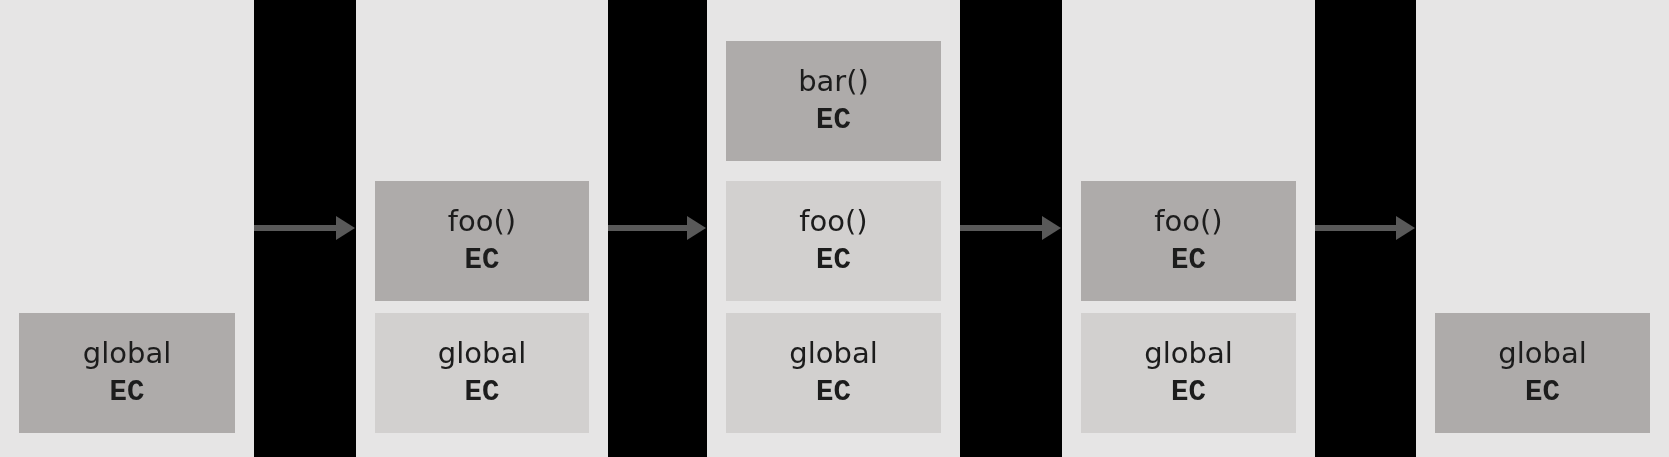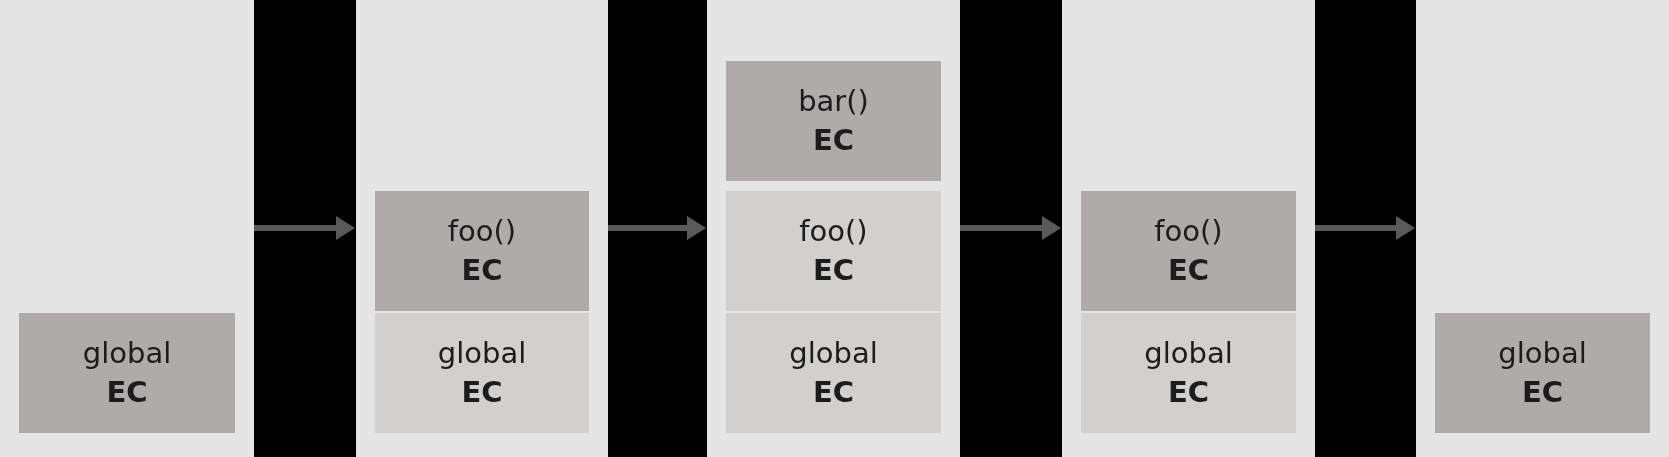--- a/index.html
+++ b/index.html
@@ -16,36 +16,36 @@
     font-family:"DejaVu Sans","Liberation Sans",sans-serif;
     width:1669px;height:457px;position:relative;overflow:hidden;
   }
   .canvas{
     position:absolute;left:0;top:0;width:1669px;height:457px;
     background:var(--black);
   }
   .panel{
     position:absolute;top:0;bottom:0;background:var(--panel);
     display:flex;flex-direction:column;justify-content:flex-end;
-    align-items:stretch;padding:0 19px 24px;gap:2px;
+    align-items:stretch;padding:0 19px 24px;gap:12px;
   }
   .p1{left:0;width:254px;}
   .p2{left:356px;width:252px;}
   .p3{left:707px;width:253px;}
   .p4{left:1062px;width:253px;}
   .p5{left:1416px;width:253px;}
   .box{
     height:120px;flex:0 0 120px;
     display:flex;flex-direction:column;justify-content:center;align-items:center;
     font-size:29px;line-height:39px;color:var(--text);
     text-align:center;
   }
   .box[data-state="active"]{background:var(--active);}
   .box[data-state="inactive"]{background:var(--inactive);}
-  .box .ec{font-weight:700;}
+  .box .ec{font-weight:700;font-family:Liberation Mono, monospace;}
   .box.extra-gap{margin-bottom:8px;}
   .arrow{position:absolute;top:208px;height:40px;}
   .a1{left:254px;width:102px;}
   .a2{left:608px;width:99px;}
   .a3{left:960px;width:102px;}
   .a4{left:1315px;width:101px;}
   .arrow .shaft{
     position:absolute;left:0;right:17px;top:17px;height:6px;background:var(--arrow);
   }
   .arrow .head{

